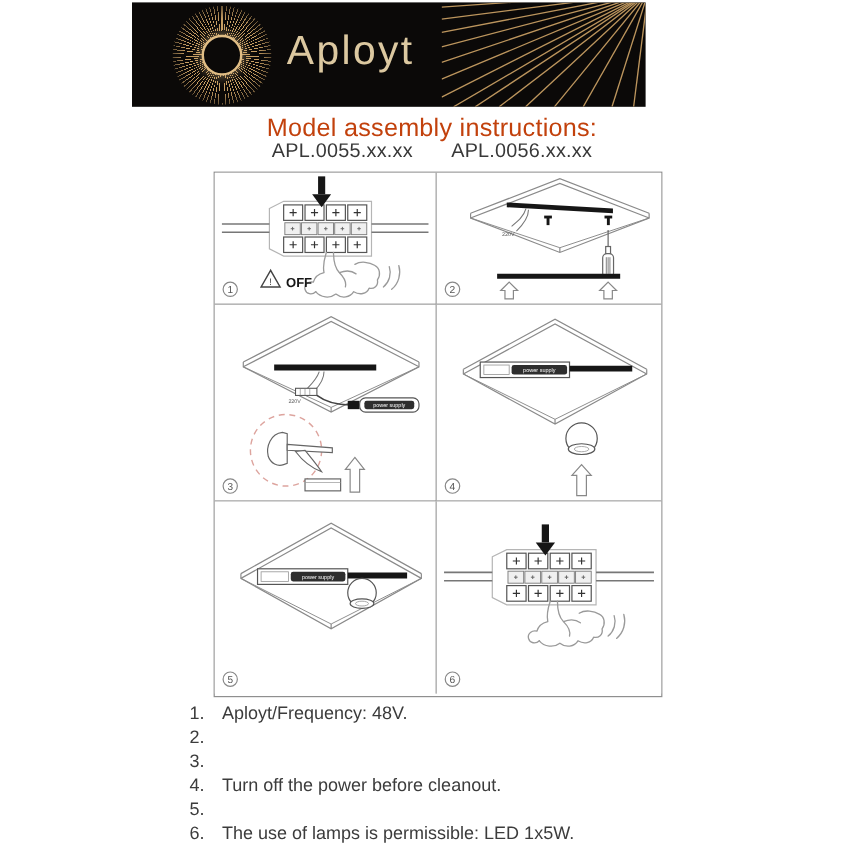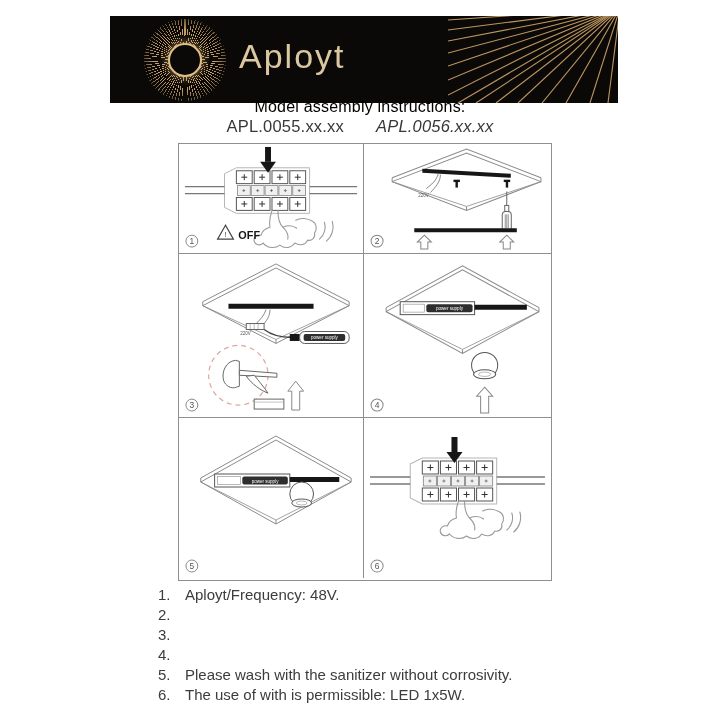--- a/index.html
+++ b/index.html
@@ -1,37 +1,37 @@
 <!DOCTYPE html>
 <html><head>
 <meta charset="utf-8">
 <style>
   html,body{margin:0;padding:0;}
   body{
     width:720px;height:720px;position:relative;background:#ffffff;
     font-family:"Liberation Sans",sans-serif;color:#3c3c3c;overflow:hidden;
   }
   
-  .banner{position:absolute;left:110px;top:16px;width:508px;height:87px;
+  .banner{position:absolute;left:110px;top:2px;width:428px;height:87px;
     background:#0b0908;overflow:hidden;}
   .burst{position:absolute;left:34px;top:3px;width:82px;height:82px;border-radius:50%;
     background:repeating-conic-gradient(#c79e63 0deg 1.15deg, rgba(0,0,0,0) 1.15deg 4.6deg);}
   .burst-fade{position:absolute;left:34px;top:3px;width:82px;height:82px;border-radius:50%;
     background:radial-gradient(circle, rgba(11,9,8,0) 52%, rgba(11,9,8,.55) 72%, #0b0908 92%);}
   .burst-core{position:absolute;left:58px;top:27px;width:34px;height:34px;border-radius:50%;
     box-sizing:border-box;background:#0b0908;border:2px solid #e0bd85;
     box-shadow:0 0 9px 1px rgba(224,189,133,.55);}
   .wordmark{position:absolute;left:129px;top:21px;font-size:34px;letter-spacing:2px;
     color:#dcc8a0;font-weight:400;}
   .rays{position:absolute;right:0;top:0;}
   
   .title-block{position:absolute;left:110px;top:97px;width:500px;text-align:center;}
-  .title-line1{font-size:16px;line-height:19px;letter-spacing:.2px;color:#000000;}
+  .title-line1{font-size:21px;line-height:19px;letter-spacing:.2px;color:#c2410c;}
   .title-line2{font-size:16.5px;line-height:19px;letter-spacing:.2px;color:#383838;margin-top:1px;}
-  .title-line2 .model + .model{margin-left:32px;font-style:italic;}
+  .title-line2 .model + .model{margin-left:32px;}
   
   .grid{position:absolute;left:178px;top:143px;width:374px;height:438px;box-sizing:border-box;
     border:1px solid #8f8f8f;display:grid;grid-template-columns:185px 187px;
     grid-template-rows:110px 164px 160px;}
   .cell{box-sizing:border-box;background:#fff;}
   .cell.bR{border-right:1px solid #8f8f8f;}
   .cell.bB{border-bottom:1px solid #8f8f8f;}
   .cell svg{display:block;width:100%;height:100%;}
   svg text{font-family:"Liberation Sans",sans-serif;}
   
@@ -278,22 +278,22 @@
     <span class="li-text">Aployt/Frequency: 48V.</span>
   </div>
   <div class="li">
     <span class="li-num">2.</span>
   </div>
   <div class="li">
     <span class="li-num">3.</span>
   </div>
   <div class="li">
     <span class="li-num">4.</span>
+    <span class="li-text">Turn off the power before cleanout.</span>
   </div>
   <div class="li">
     <span class="li-num">5.</span>
-    <span class="li-text">Please wash with the sanitizer without corrosivity.</span>
   </div>
   <div class="li">
     <span class="li-num">6.</span>
-    <span class="li-text">The use of with is permissible: LED 1x5W.</span>
+    <span class="li-text">The use of lamps is permissible: LED 1x5W.</span>
   </div>
 </div>
 
 </body></html>

